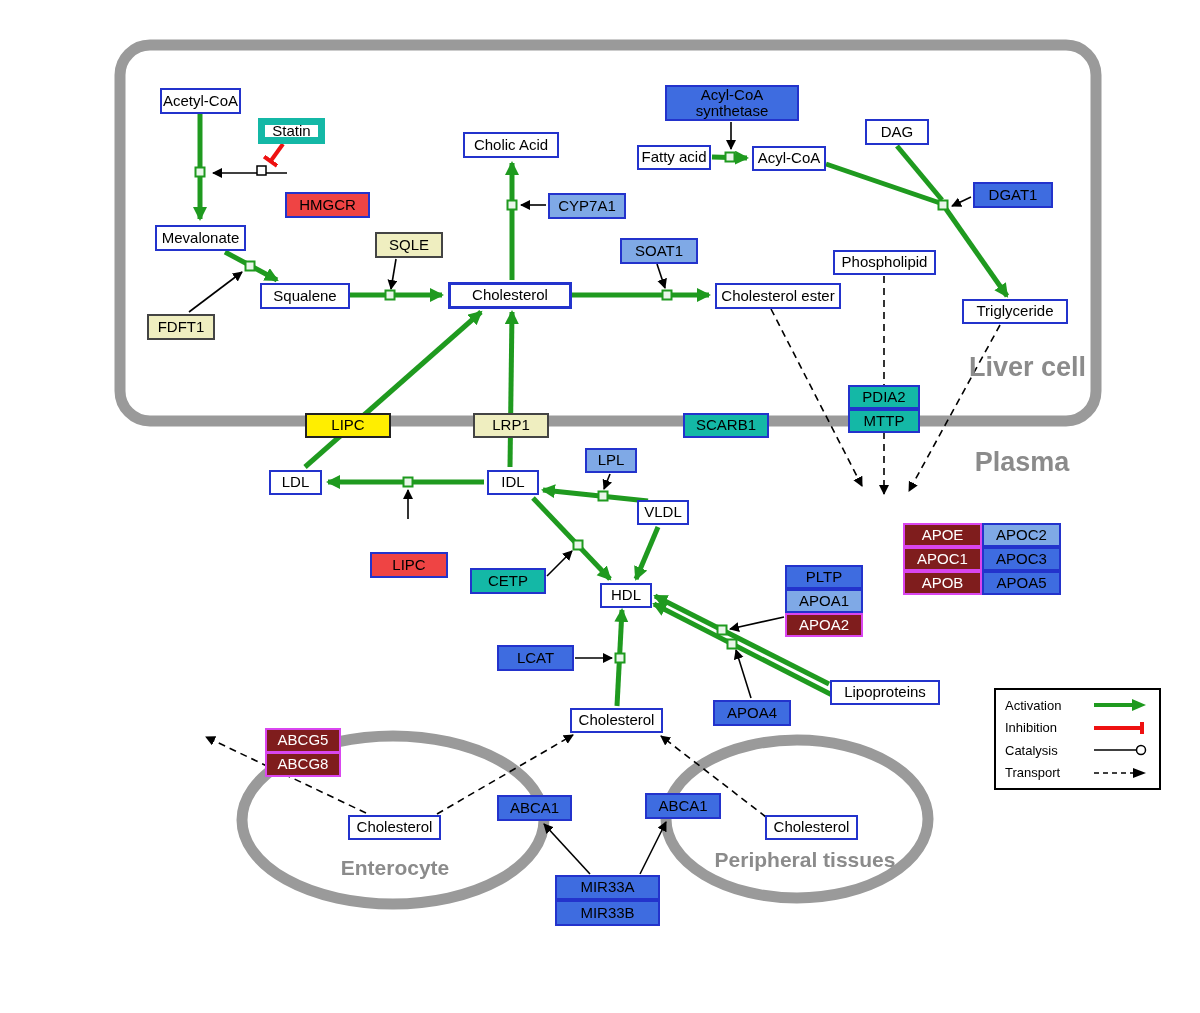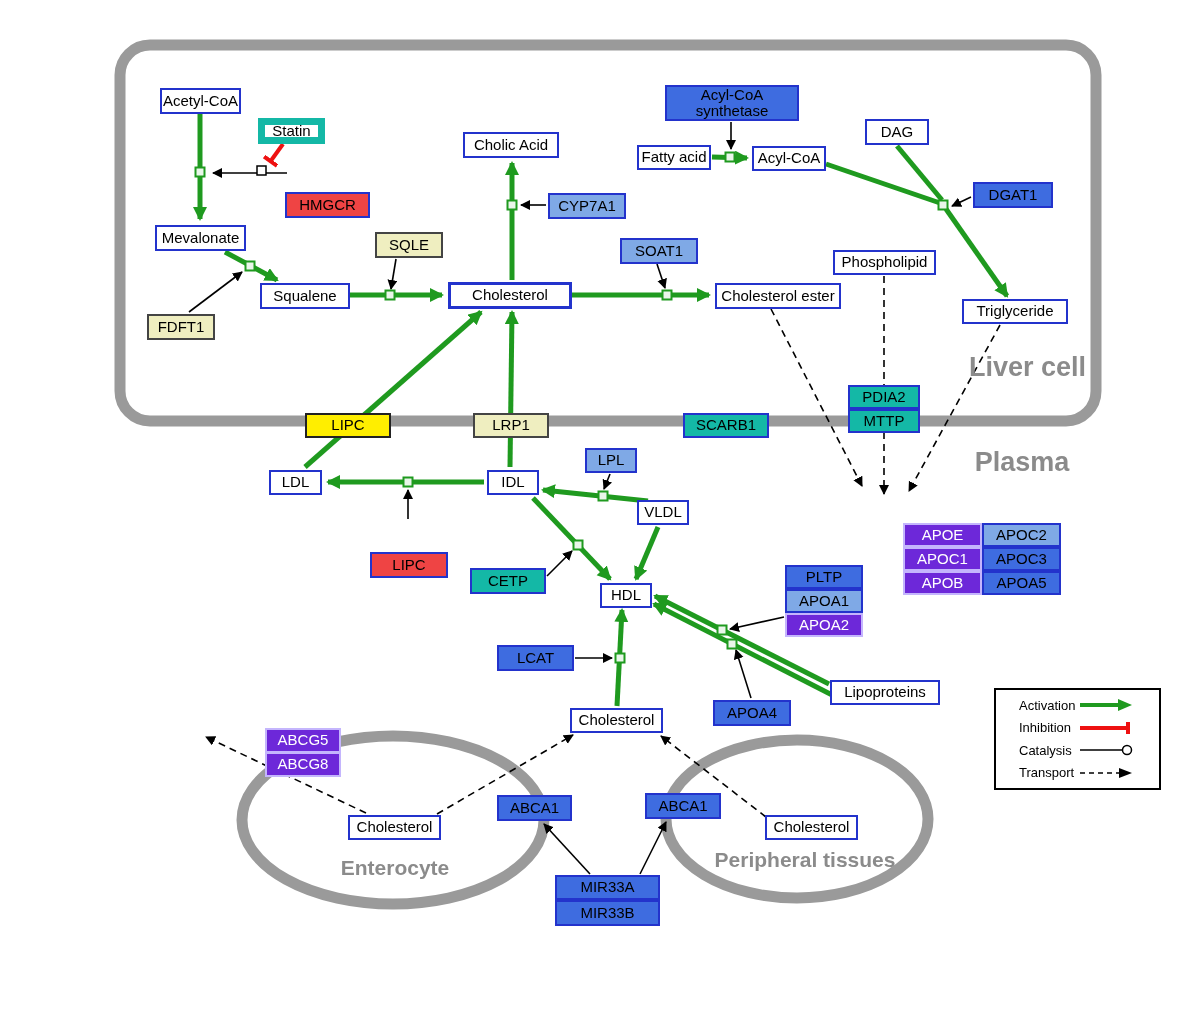--- a/index.html
+++ b/index.html
@@ -17,25 +17,25 @@
        font-size:15px;line-height:1.08;box-sizing:border-box;color:#000;background:#fff;z-index:5;}
   .b-met{border:2px solid #2333cc;}
   .b-met3{border:3px solid #2333cc;}
   .b-red{border:7px solid #14b8a6;}
   .b-yellow{background:#ef4444;border:2px solid #2333cc;margin-top:32px;}
   .b-yellowk{background:#ffee00;border:2px solid #222;}
   .b-pale{background:#efeec0;border:2px solid #444;}
   .b-lblue{background:#14b8a6;border:2px solid #2333cc;}
   .b-mlblue{background:#7fa9e6;border:2px solid #2333cc;}
   .b-mblue{background:#3e6ce0;border:2px solid #2333cc;}
-  .b-dblue{background:#6d28d9;border:2px solid #c4b5fd;color:#fff;}
+  .b-dblue{background:#7f1d1d;border:2px solid #d946ef;color:#fff;}
   .lab{position:absolute;color:#8b8b8b;font-weight:bold;z-index:4;text-align:center;}
   .legend{position:absolute;left:994px;top:688px;width:167px;height:102px;background:#fff;
           border:2px solid #000;z-index:6;display:flex;flex-direction:column;
-          justify-content:space-around;padding:4px 23px;box-sizing:border-box;}
+          justify-content:space-around;padding:4px 9px;box-sizing:border-box;}
   .lrow{display:flex;align-items:center;justify-content:space-between;font-size:13px;color:#000;}
 </style>
 </head>
 <body>
 
 <div id="canvas">
 
   <svg id="wires" width="1200" height="1013">
     <defs>
       <marker id="ga" markerUnits="userSpaceOnUse" markerWidth="18" markerHeight="16" refX="12" refY="7" orient="auto">

